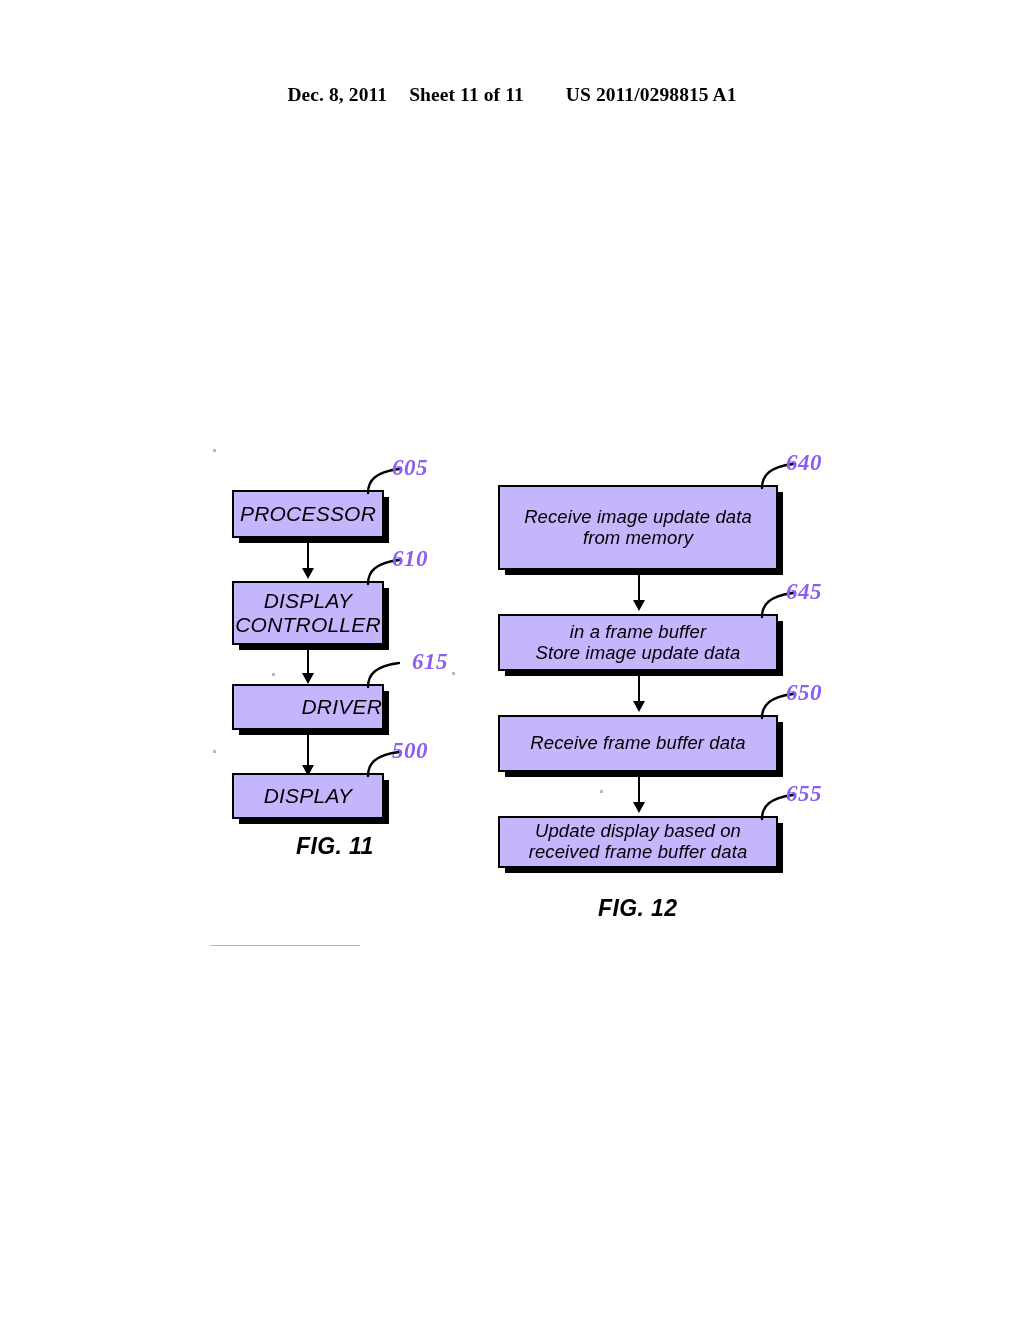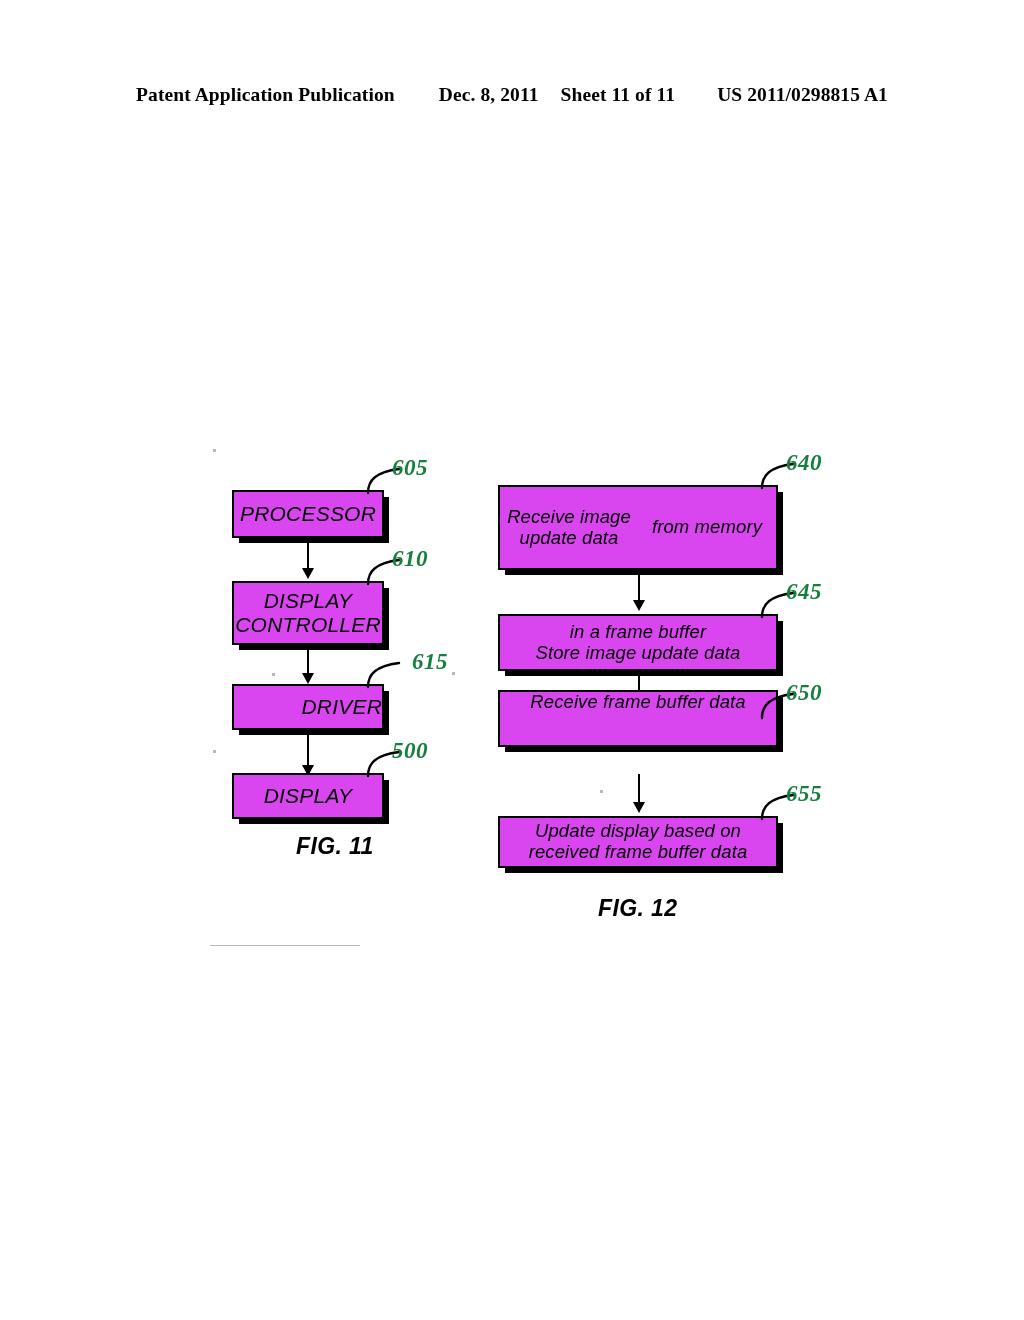--- a/index.html
+++ b/index.html
@@ -44,21 +44,21 @@
     left: 0;
     top: 0;
     width: 1024px;
     height: 1320px;
   }
 
   
   .fbox {
     position: absolute;
     box-sizing: border-box;
-    background: #d946ef;
+    background: #c4b5fd;
     border: 2px solid #000000;
     display: flex;
     align-items: center;
     justify-content: center;
     text-align: center;
     font-family: "Liberation Sans", sans-serif;
     font-style: italic;
     color: #000000;
     line-height: 1.12;
     
@@ -91,21 +91,21 @@
   }
 
   
   .ref {
     position: absolute;
     font-family: "Liberation Serif", serif;
     font-style: italic;
     font-weight: bold;
     font-size: 23px;
     letter-spacing: 0.5px;
-    color: #15803d;
+    color: #8b5cf6;
     white-space: nowrap;
   }
   .leader {
     position: absolute;
     pointer-events: none;
   }
   .leader svg { display: block; overflow: visible; }
 
   
   .figcaption {
@@ -122,21 +122,20 @@
   
   .speck {
     position: absolute;
     background: #b9b9b9;
   }
 </style>
 </head>
 <body>
 
 <div class="page-header">
-  <span class="hdr-pub">Patent Application Publication</span>
   <span class="hdr-date">Dec. 8, 2011</span>
   <span class="hdr-sheet">Sheet 11 of 11</span>
   <span class="hdr-patno">US 2011/0298815 A1</span>
 </div>
 
 <div class="figures">
 
   <div class="fig11">
 
     <div class="fbox" style="left:232px; top:490px; width:152px; height:48px;">
@@ -184,21 +183,21 @@
         <path d="M2 27 C2 14, 10 6, 33 3" stroke="#000" stroke-width="2.4" fill="none" stroke-linecap="round"></path>
       </svg>
     </div>
     <div class="ref" style="left:392px; top:738px;">500</div>
 
     <div class="figcaption" style="left:272px; top:833px;margin-left:24px;">FIG. 11</div>
   </div>
 
   <div class="fig12">
 
-    <div class="fbox" style="left:498px; top:485px; width:280px; height:85px; flex-direction:row;">
+    <div class="fbox" style="left:498px; top:485px; width:280px; height:85px; flex-direction:column;">
       <span class="txt">Receive image update data</span>
       <span class="txt">from memory</span>
     </div>
     <div class="leader" style="left:760px; top:461px; width:34px; height:28px;">
       <svg width="34" height="28" viewBox="0 0 34 28">
         <path d="M2 27 C2 14, 10 6, 33 3" stroke="#000" stroke-width="2.4" fill="none" stroke-linecap="round"></path>
       </svg>
     </div>
     <div class="ref" style="left:786px; top:450px;">640</div>
 
@@ -210,21 +209,21 @@
     </div>
     <div class="leader" style="left:760px; top:590px; width:34px; height:28px;">
       <svg width="34" height="28" viewBox="0 0 34 28">
         <path d="M2 27 C2 14, 10 6, 33 3" stroke="#000" stroke-width="2.4" fill="none" stroke-linecap="round"></path>
       </svg>
     </div>
     <div class="ref" style="left:786px; top:579px;">645</div>
 
     <div class="arrow" style="left:638px; top:673px; height:30px;"></div>
 
-    <div class="fbox" style="left:498px; top:690px; width:280px; height:57px; flex-direction:column;justify-content:space-between;">
+    <div class="fbox" style="left:498px; top:715px; width:280px; height:57px; justify-content:space-between;">
       <span class="txt">Receive frame buffer data</span>
     </div>
     <div class="leader" style="left:760px; top:691px; width:34px; height:28px;">
       <svg width="34" height="28" viewBox="0 0 34 28">
         <path d="M2 27 C2 14, 10 6, 33 3" stroke="#000" stroke-width="2.4" fill="none" stroke-linecap="round"></path>
       </svg>
     </div>
     <div class="ref" style="left:786px; top:680px;">650</div>
 
     <div class="arrow" style="left:638px; top:774px; height:30px;"></div>

